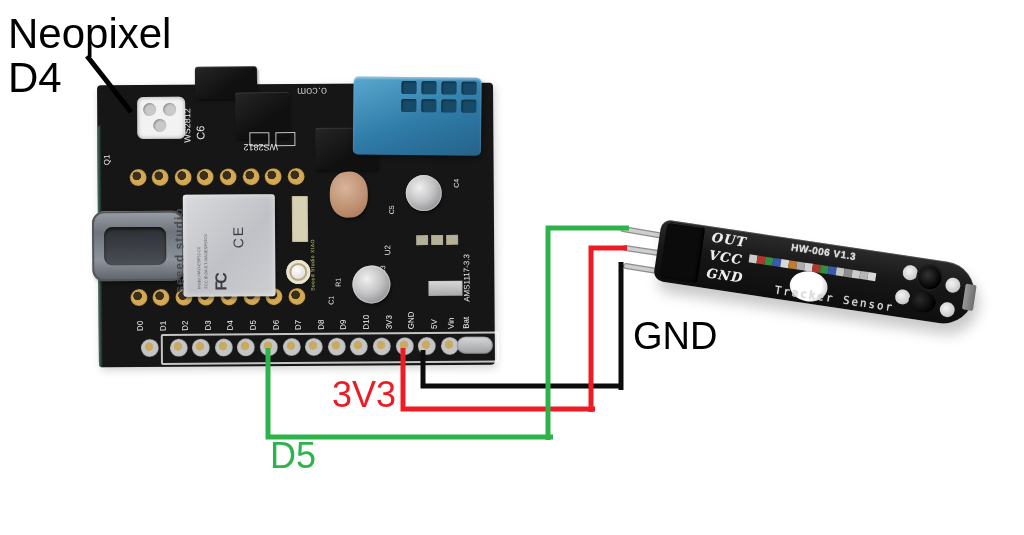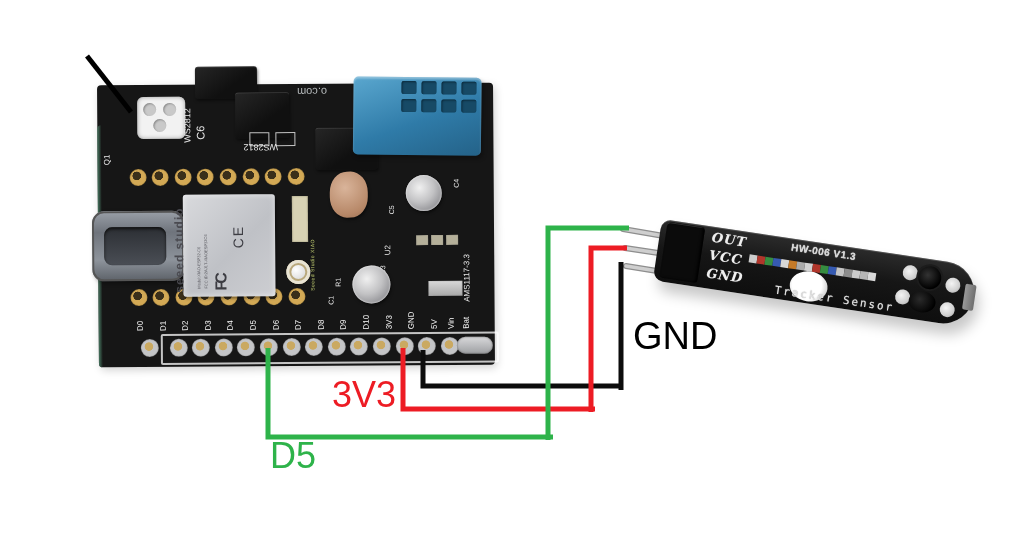--- a/index.html
+++ b/index.html
@@ -266,16 +266,20 @@
 
   <svg class="overlay" width="1024" height="535">
     <path d="M87,56 L131,112" stroke="#000" stroke-width="5" fill="none"></path>
     <g fill="none" stroke-width="5">
       <path d="M423,350 V386 H622 M621,390 V262" stroke="#0c0c0c"></path>
       <path d="M403,348 V409 H595 M591,412 V248 H627" stroke="#ed1c24"></path>
       <path d="M268,348 V437 H553 M548,440 V228 H629" stroke="#2eb34a"></path>
     </g>
   </svg>
 
+  <div class="callout ann" style="left:8px;top:12px;">
+    <div>Neopixel</div>
+    <div>D4</div>
+  </div>
   <div class="wire-label big ann" style="left:633px;top:317px;color:#000;">GND</div>
   <div class="wire-label ann" style="left: 328px; top: 377px; width: 68px; text-align: right; color: rgb(237, 28, 36);">3V3</div>
   <div class="wire-label ann" style="left: 270px; top: 438px; color: rgb(46, 179, 74);">D5</div>
 </div>
 
 </body></html>

